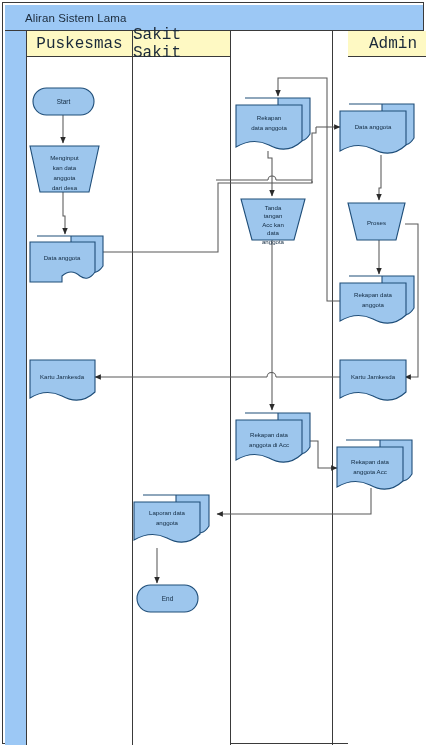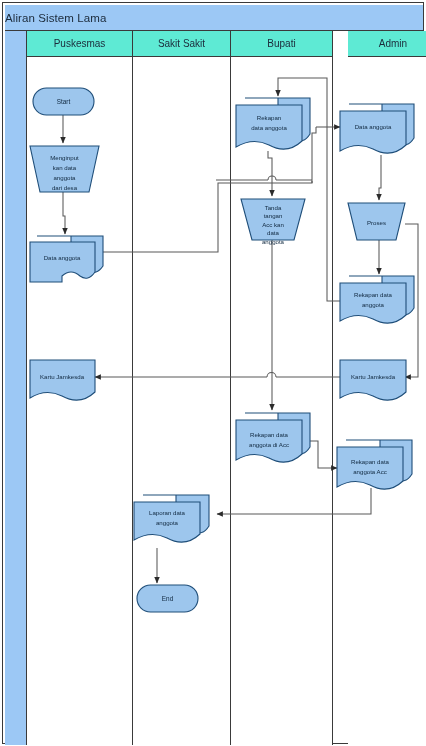--- a/index.html
+++ b/index.html
@@ -31,21 +31,21 @@
     position: absolute;
     left: 2px;
     top: 2px;
     width: 418px;
     height: 26px;
     box-sizing: border-box;
     background: #9CC8F5;
     border-bottom: 1.4px solid #3a3a3a;
     display: flex;
     align-items: center;
-    padding-left: 0;
+    padding-left: 20px;
     font-size: 11.5px;
     color: #1b2a3a;
     letter-spacing: 0.1px;
   }
   #pool-side {
     position: absolute;
     left: 2px;
     top: 28px;
     width: 22px;
     height: 714px;
@@ -64,27 +64,28 @@
     position: absolute;
     top: 0;
     height: 714px;
     box-sizing: border-box;
     border-right: 1.4px solid #3a3a3a;
   }
   .lane.last { border-right: none; }
   .lane-header {
     height: 26px;
     box-sizing: border-box;
-    background: #5eead4;
+    background: #fef9c3;
     border-bottom: 1.4px solid #3a3a3a;
     display: flex;
     align-items: center;
     justify-content: center;
-    font-size: 10px;
+    font-size: 16px;
     color: #1b2a3a;
+    font-family: Liberation Mono, monospace;
   }
   .lane-body {
     position: relative;
     height: 688px;
     background: #ffffff;
   }
   
   #flow {
     position: absolute;
     left: 0;
@@ -116,21 +117,20 @@
     <div id="lanes">
       <div class="lane" style="left:0px; width:106px;">
         <div class="lane-header">Puskesmas</div>
         <div class="lane-body"></div>
       </div>
       <div class="lane" style="left:106px; width:98px;">
         <div class="lane-header">Sakit Sakit</div>
         <div class="lane-body"></div>
       </div>
       <div class="lane" style="left:204px; width:102px;">
-        <div class="lane-header">Bupati</div>
         <div class="lane-body"></div>
       </div>
       <div class="lane last" style="left:321px; width:90px;">
         <div class="lane-header">Admin</div>
         <div class="lane-body"></div>
       </div>
     </div>
   </div>
 
   <svg id="flow" viewBox="0 0 426 746">

